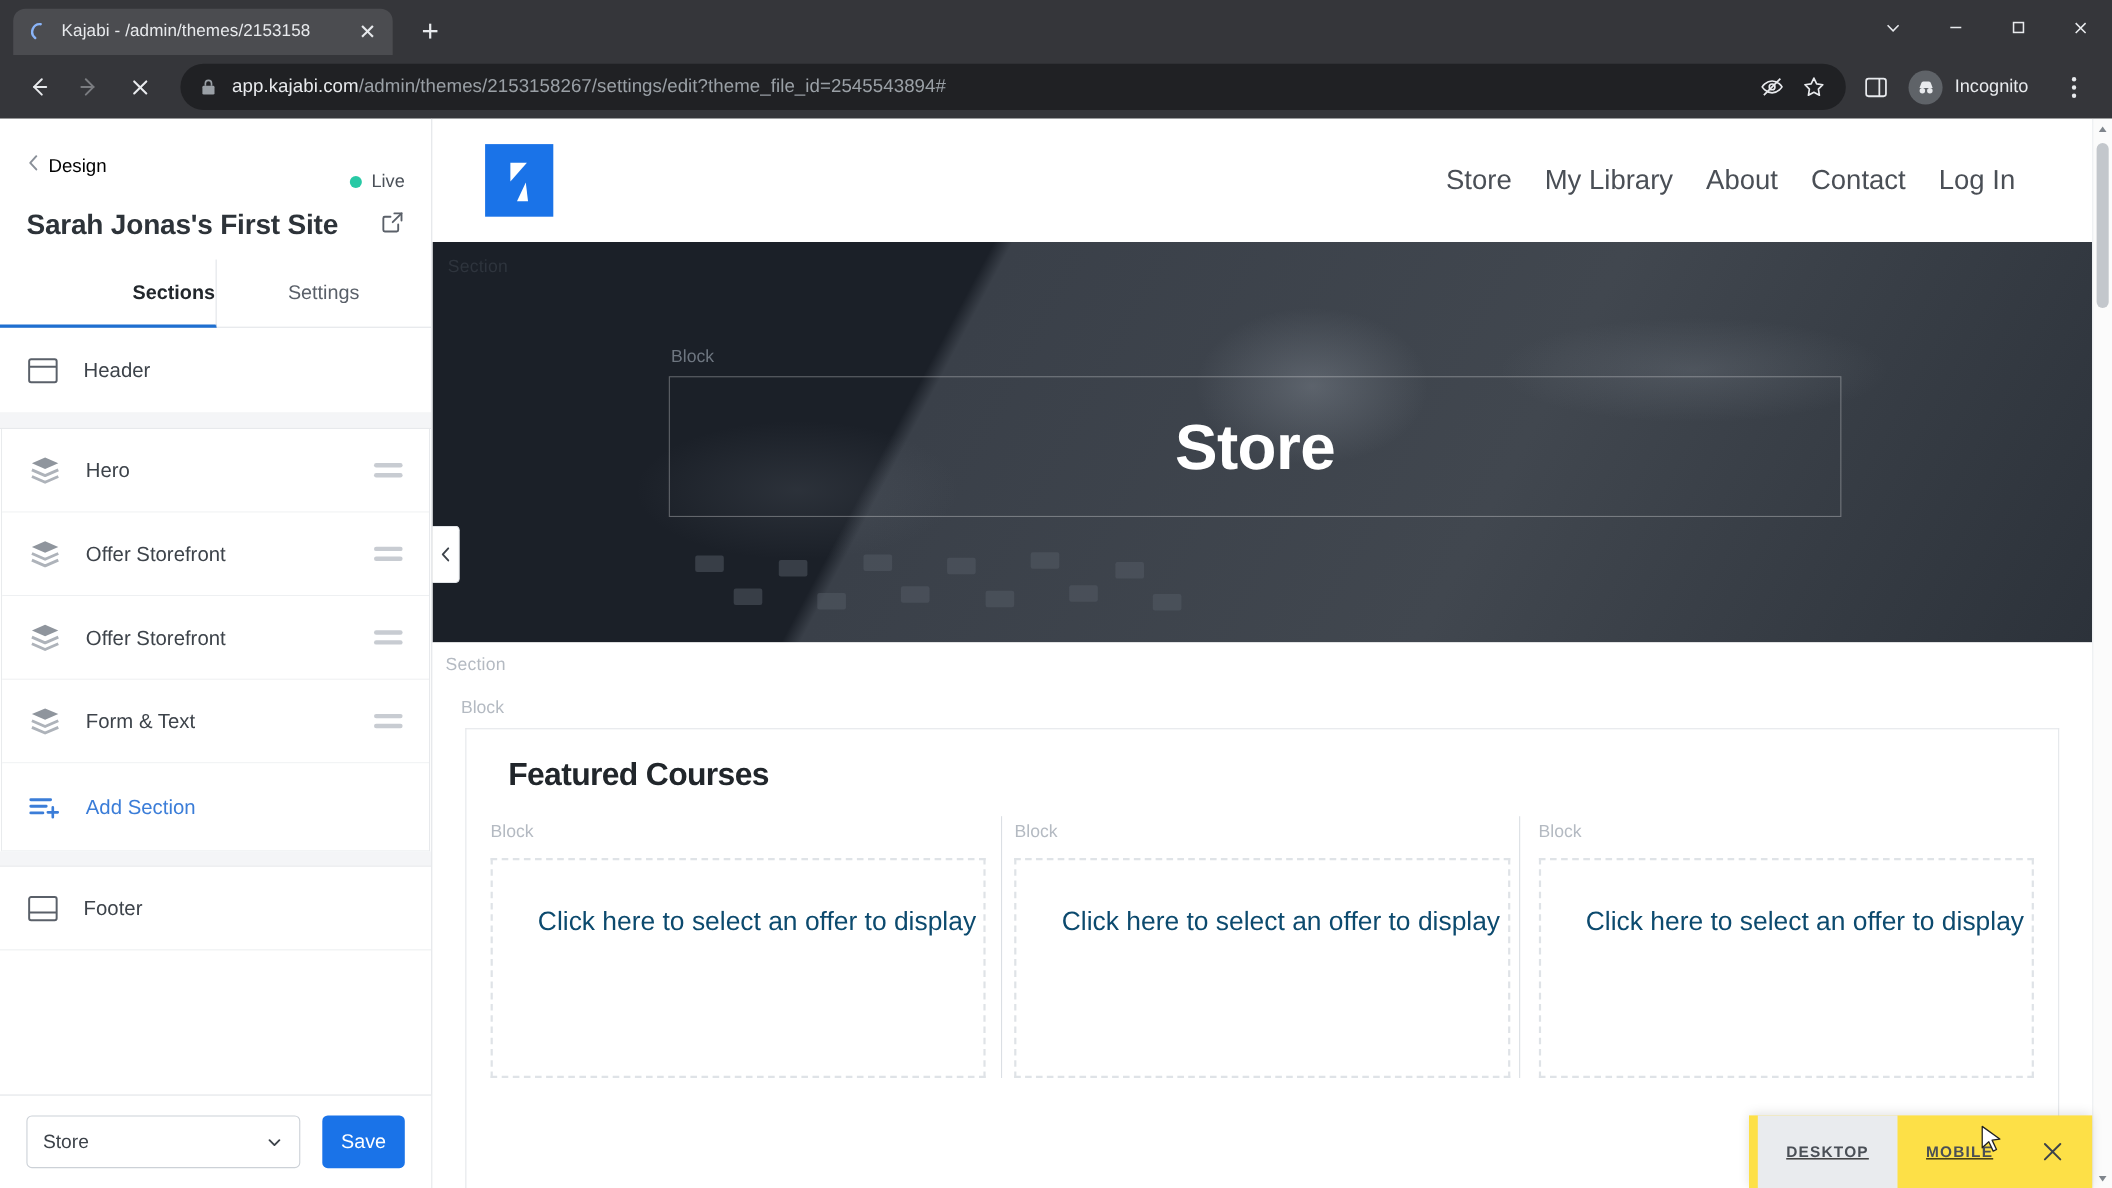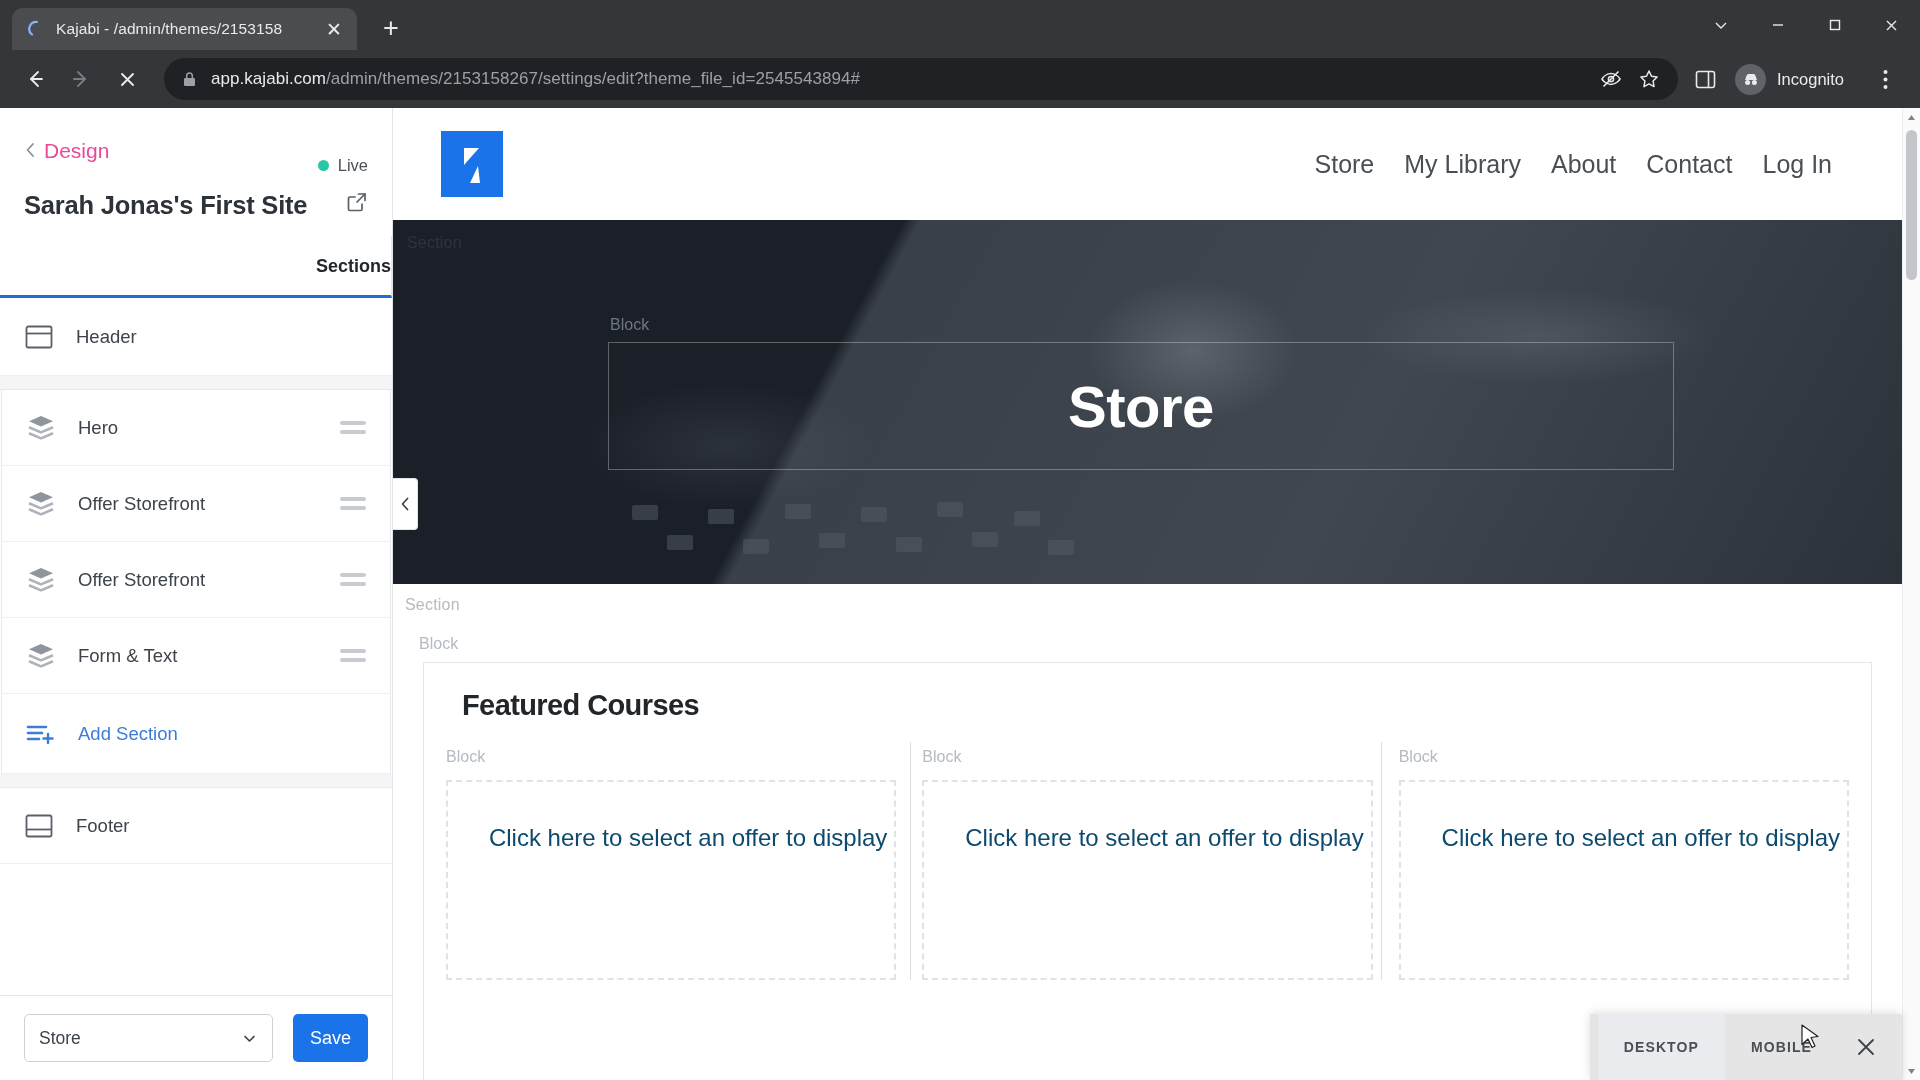--- a/index.html
+++ b/index.html
@@ -82,21 +82,21 @@
   
   .viewport { flex: 1; display: flex; position: relative; background: #fff; min-height: 0; }
 
   
   .editor {
     width: 393px; flex: none; background: #fff; display: flex; flex-direction: column;
     border-right: 1px solid #e1e4e8; position: relative; z-index: 5;
   }
   .editor-head { padding: 18px 24px 16px; }
   .breadcrumb-row { display: flex; align-items: center; justify-content: space-between; }
-  .breadcrumb { display: flex; align-items: center; gap: 7px; color: #ec4899; font-size: 21px; }
+  .breadcrumb { display: flex; align-items: center; gap: 7px; color: #000000; font-size: 17px; }
   .live-badge { display: flex; align-items: center; gap: 9px; color: #4a5058; font-size: 16.5px; margin-top: 30px; }
   .live-dot { width: 11px; height: 11px; border-radius: 50%; background: #28c9a5; flex: none; }
   .site-title-row {
     display: flex; align-items: flex-start; justify-content: space-between; margin-top: 16px;
   }
   .site-title { font-size: 25.5px; color: #2d3339; font-weight: 700; letter-spacing: -.2px; }
   .ext-link { color: #5a6069; display: flex; align-items: center; }
 
   .tabs { display: flex; border-bottom: 1px solid #e1e4e8; }
   .tab-item {
@@ -219,23 +219,23 @@
     border: 2px dashed #dfe3e7; height: 200px; display: flex; align-items: flex-start;
     justify-content: center; padding-top: 40px; text-align: center;
   }
   .offer-card span { font-size: 24px; color: #0c4a6e; line-height: 1.35; margin-left: 34px; }
   .col-divider {
     position: absolute; top: -38px; bottom: 0; width: 1px; background: #dbdfe4;
   }
 
   
   .device-bar {
-    position: absolute; right: 18px; bottom: 0; height: 66px; background: #e5e5e5;
+    position: absolute; right: 18px; bottom: 0; height: 66px; background: #fde047;
     box-shadow: 0 -1px 10px rgba(0,0,0,.13); display: flex; align-items: flex-end;
-    padding: 0 8px; z-index: 8;
+    padding: 0 8px; z-index: 8; text-decoration: underline;
   }
   .device-btn {
     padding: 0 26px; height: 66px; display: flex; align-items: center; gap: 10px;
     font-size: 14px; letter-spacing: 1.1px; color: #4a4f56; font-weight: 700;
   }
   .device-btn.active { background: #e9ebee; }
   .device-close {
     width: 56px; height: 66px; display: flex; align-items: center; justify-content: center;
     color: #3d434a;
   }
@@ -388,20 +388,21 @@
                 <path d="M12.5 3h6.5v6.5" stroke="#5a6069" stroke-width="1.7" fill="none" stroke-linecap="round"></path>
                 <path d="M19 3l-8 8" stroke="#5a6069" stroke-width="1.7" stroke-linecap="round"></path>
                 <path d="M16 13v5.2a1.3 1.3 0 0 1-1.3 1.3H3.8a1.3 1.3 0 0 1-1.3-1.3V7.3A1.3 1.3 0 0 1 3.8 6H9" stroke="#5a6069" stroke-width="1.7" fill="none" stroke-linecap="round"></path>
               </svg>
           </span>
         </div>
       </div>
 
       <div class="tabs">
         <div class="tab-item active">Sections</div>
+        <div class="tab-item">Settings</div>
       </div>
 
       <div class="sec-list">
 
         <div class="sec-row header-row">
           <span class="sec-icon">
             <svg width="28" height="26" viewBox="0 0 28 26">
                 <rect x="1.5" y="2.5" width="25" height="21" rx="1.8" stroke="#5a6069" stroke-width="1.8" fill="none"></rect>
                 <path d="M1.5 9.5h25" stroke="#5a6069" stroke-width="1.8"></path>
               </svg>

